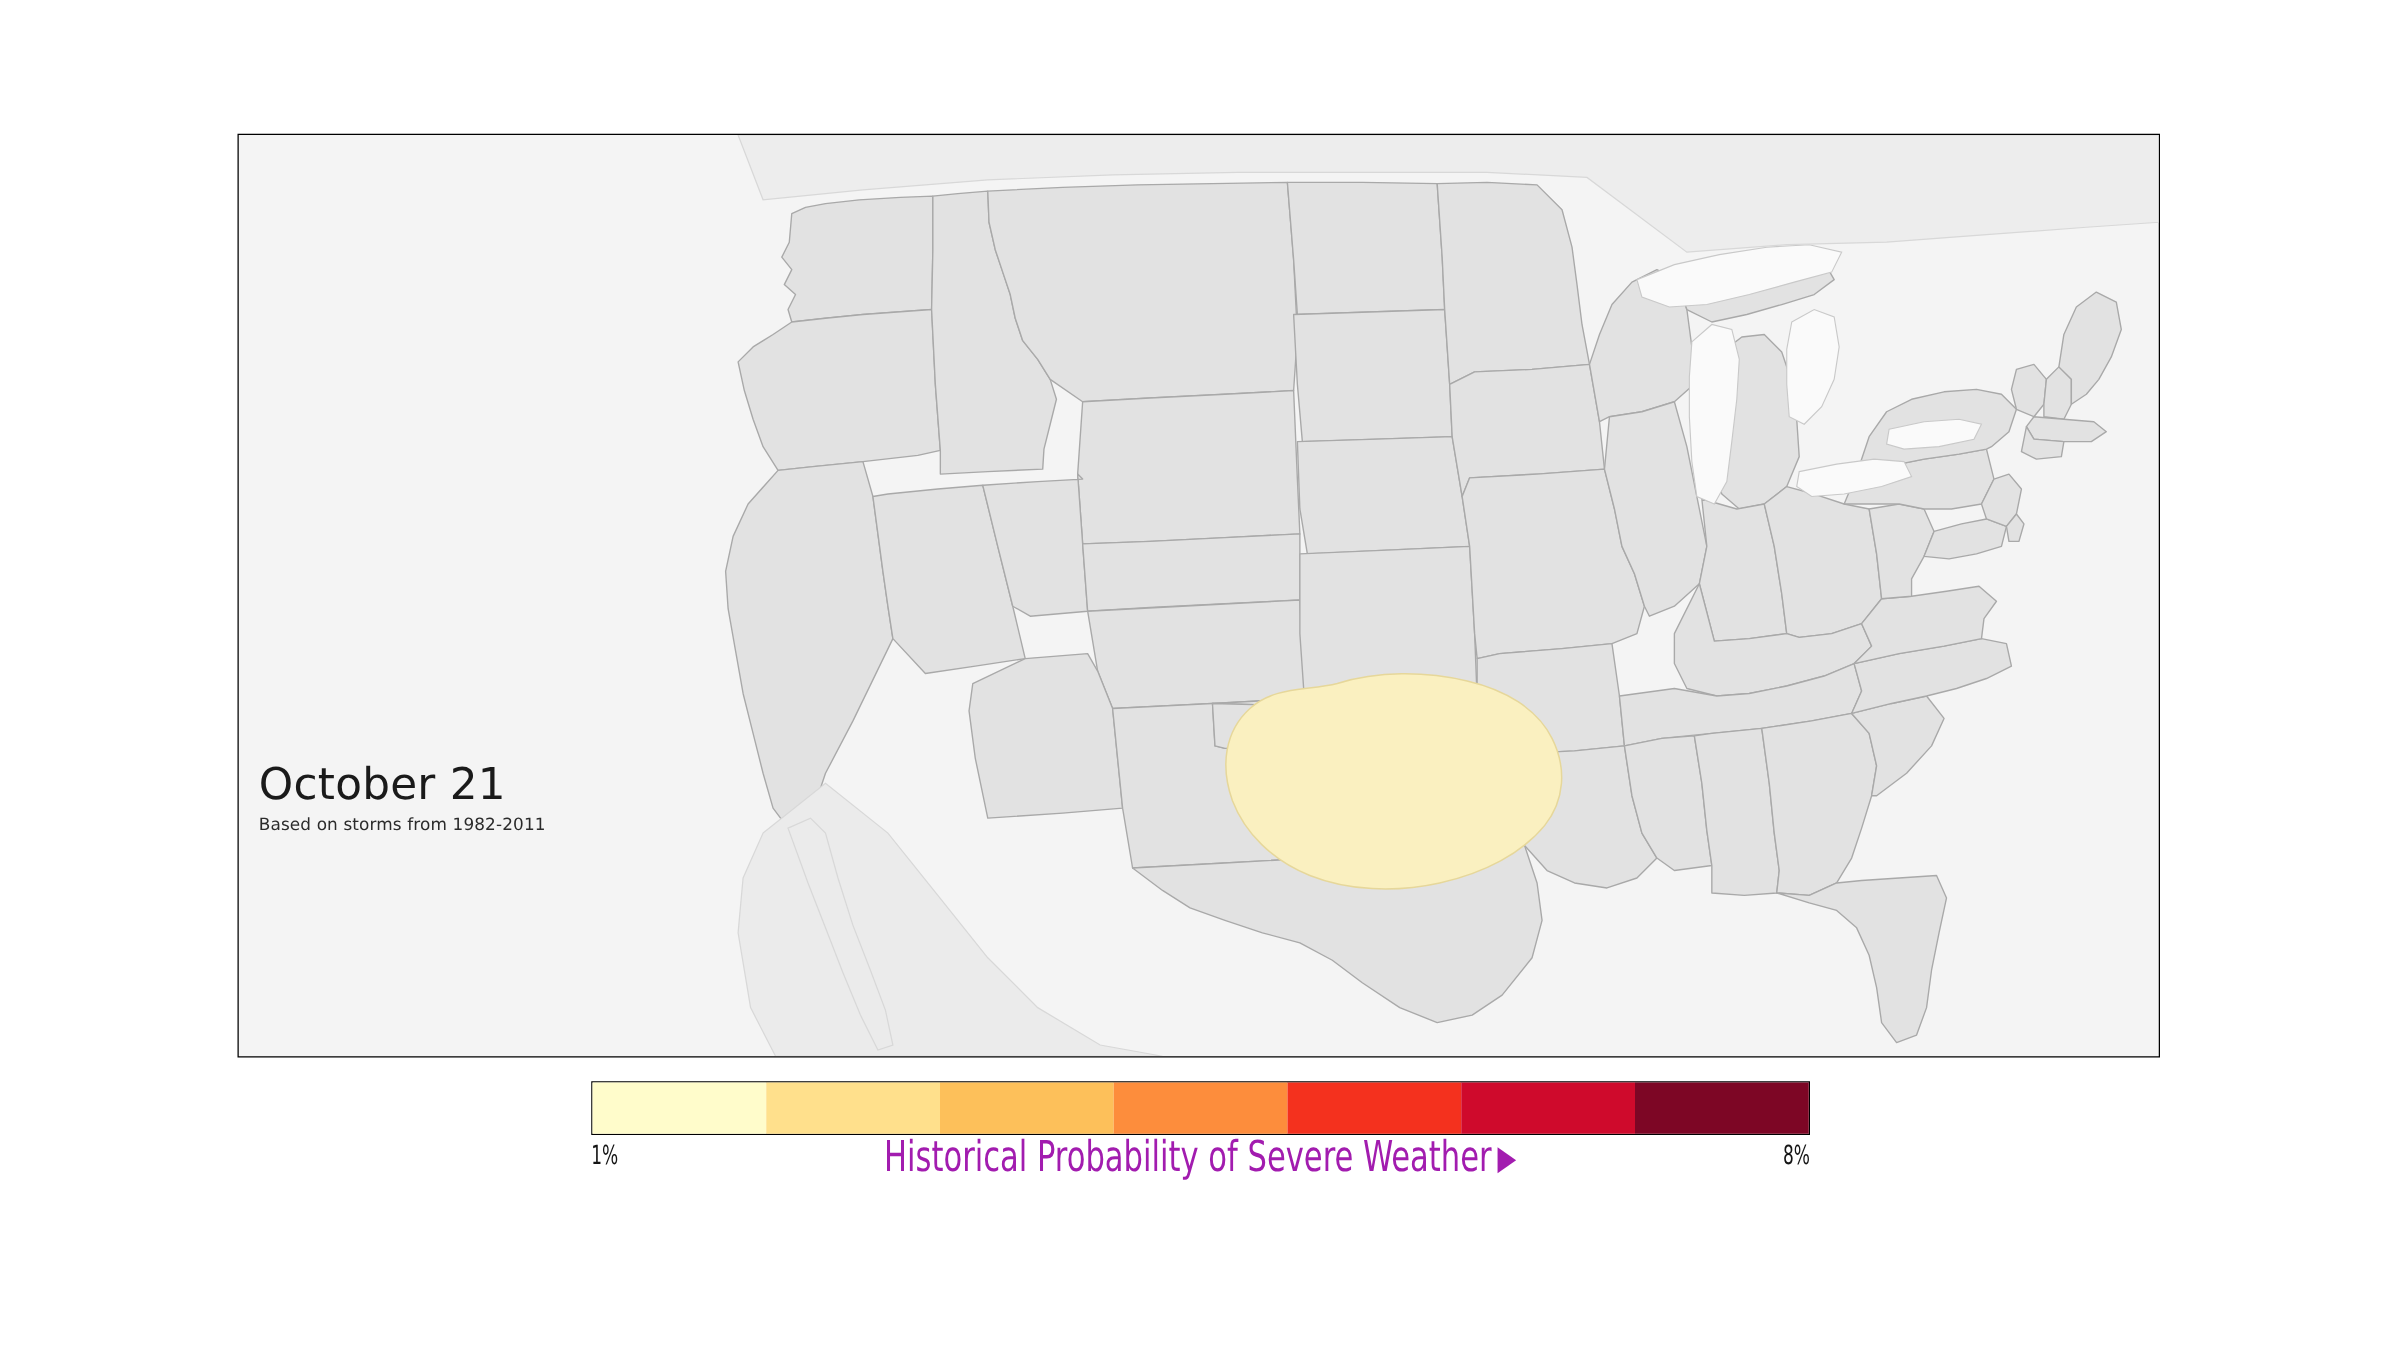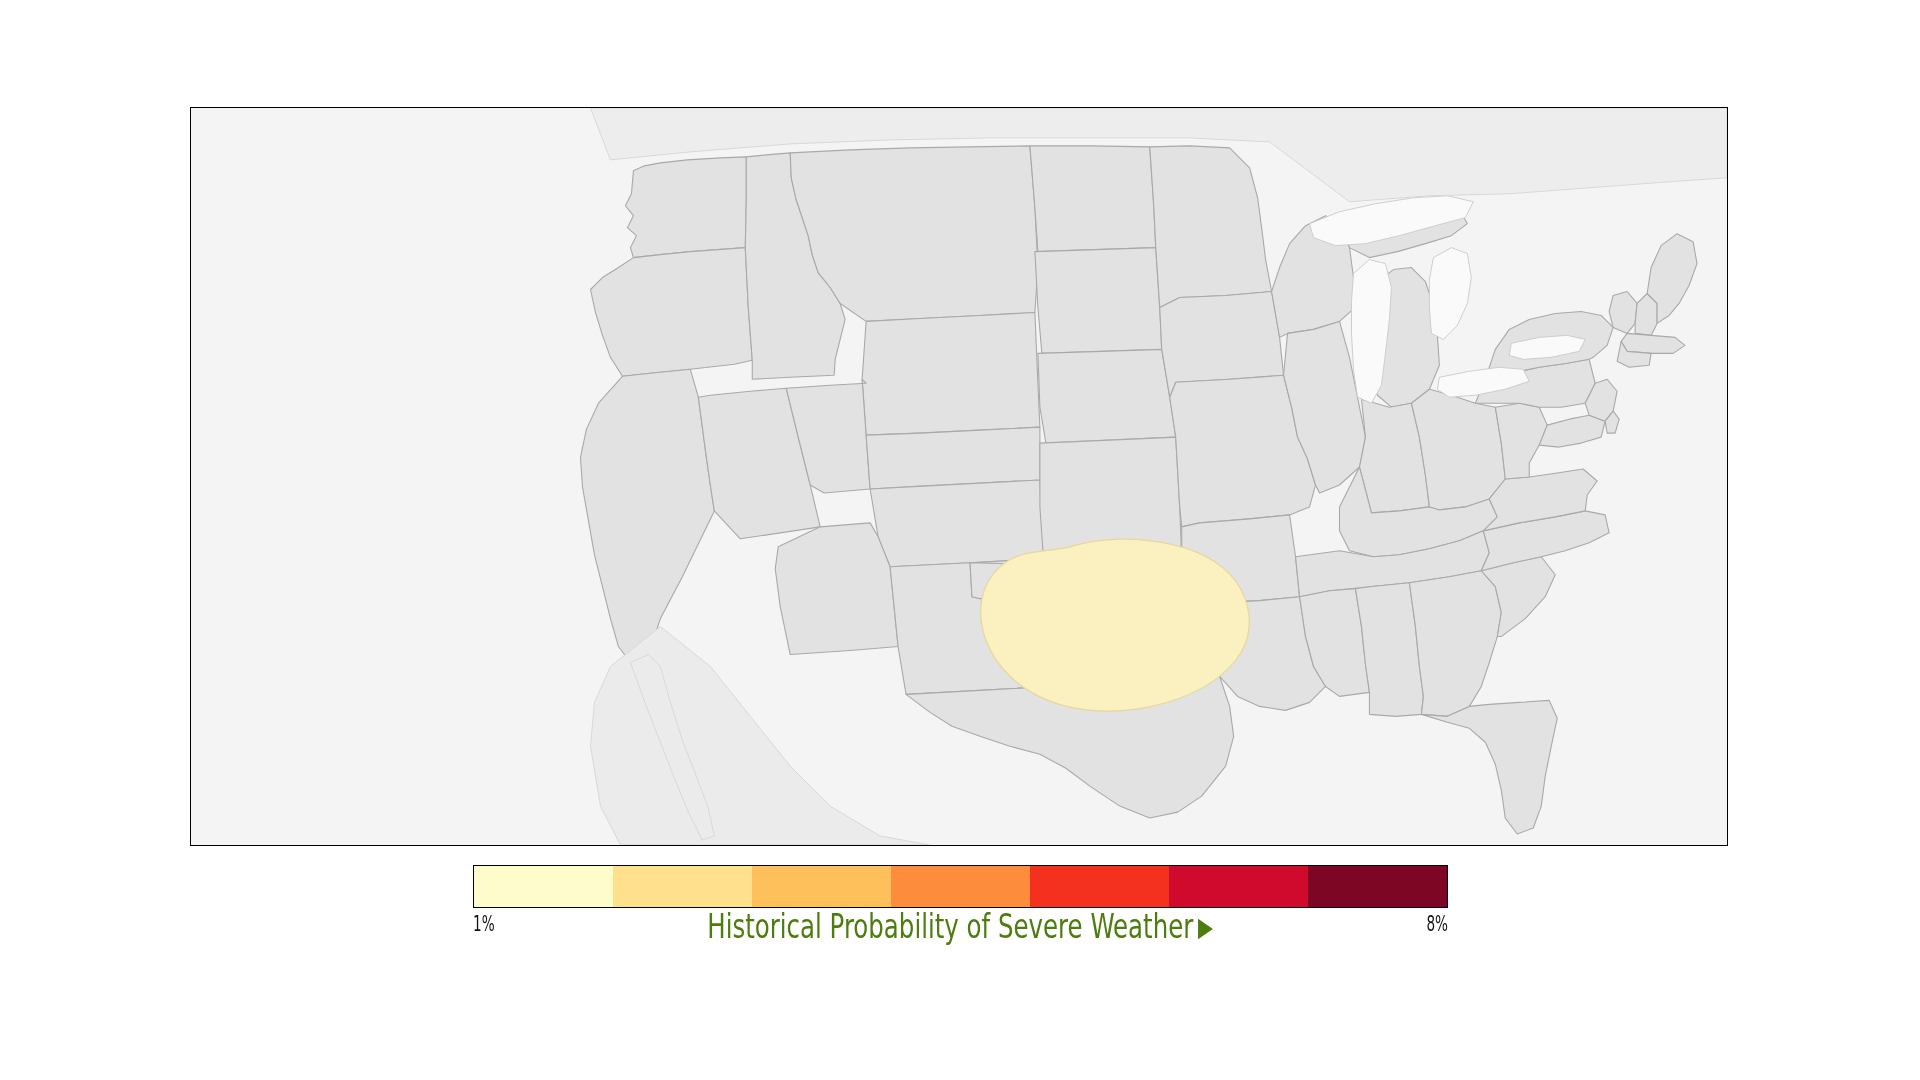--- a/index.html
+++ b/index.html
@@ -116,21 +116,21 @@
     transform-origin: right top;
   }
   #cb-caption {
     position: absolute;
     left: 0;
     right: 0;
     top: -6px;
     text-align: center;
     font-family: "DejaVu Sans Condensed", "Liberation Sans Narrow", "Liberation Sans", sans-serif;
     font-size: 34px;
-    color: #4d7c0f;
+    color: #a21caf;
     letter-spacing: 0px;
     white-space: nowrap;
   }
   #cb-caption-inner {
     display: inline-block;
     transform: scaleX(0.80);
     transform-origin: center top;
   }
   #cb-arrow {
     display: inline-block;
@@ -223,20 +223,24 @@
       <path fill="#ebebeb" stroke="#d8d8d8" stroke-width="1" d="M420,560 L470,520 L520,560 L560,610 L600,660 L640,700 L690,730 L740,739 L430,739 L410,700 L400,640 L404,596 Z"></path>
       <path fill="#ebebeb" stroke="#d8d8d8" stroke-width="1" d="M440,556 L458,548 L470,560 L480,596 L492,634 L506,670 L518,702 L524,730 L512,734 L498,706 L484,672 L470,636 L456,600 Z"></path>
 
       <path class="risk" d="M880,440 C912,430 950,430 984,438 C1014,445 1040,460 1052,484
                C1064,508 1062,534 1046,554 C1028,576 998,592 962,600
                C926,608 888,606 858,594 C828,582 806,560 796,534
                C786,506 790,478 810,460 C830,442 856,446 880,440 Z"></path>
     </g>
   </svg>
 
+  <div id="title-block" style="left:16px; top:503px; position:absolute;">
+    <div id="map-title">October 21</div>
+    <div id="map-subtitle">Based on storms from 1982-2011</div>
+  </div>
 
 </div>
 
 <div id="colorbar-wrap">
   <div id="colorbar">
     <div class="cb-band" style="background:#fffccb"></div>
     <div class="cb-band" style="background:#ffe08c"></div>
     <div class="cb-band" style="background:#fdc05a"></div>
     <div class="cb-band" style="background:#fd8d3c"></div>
     <div class="cb-band" style="background:#f4311e"></div>

